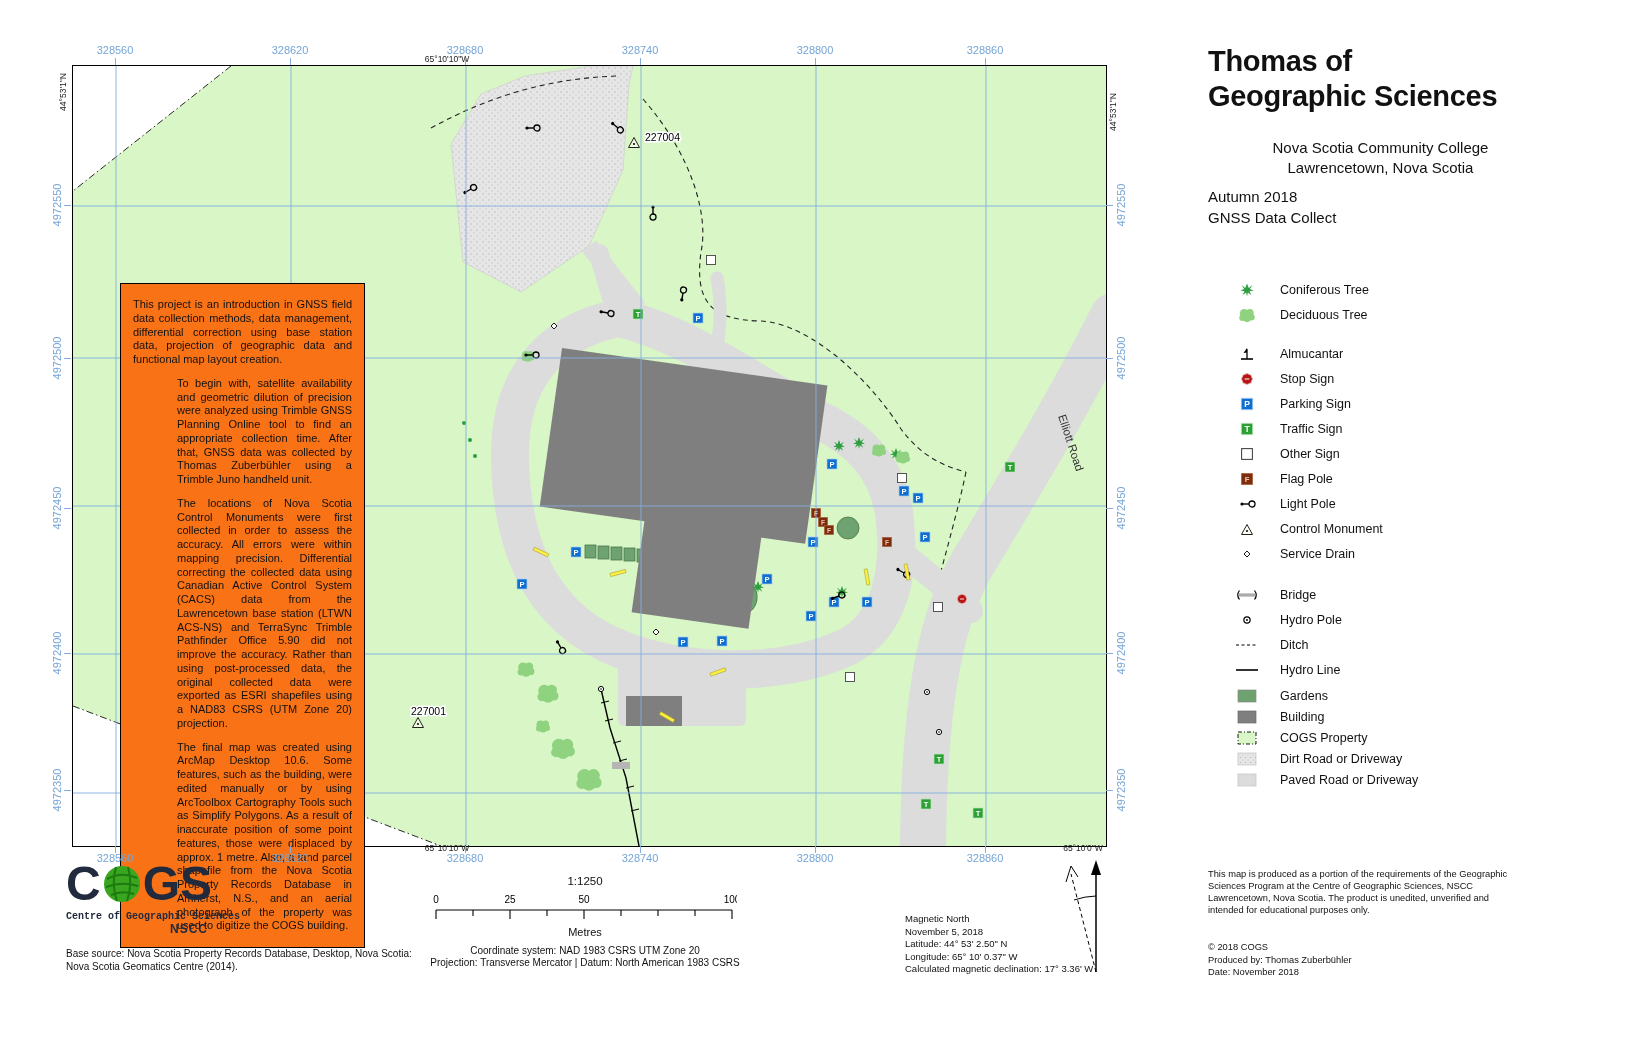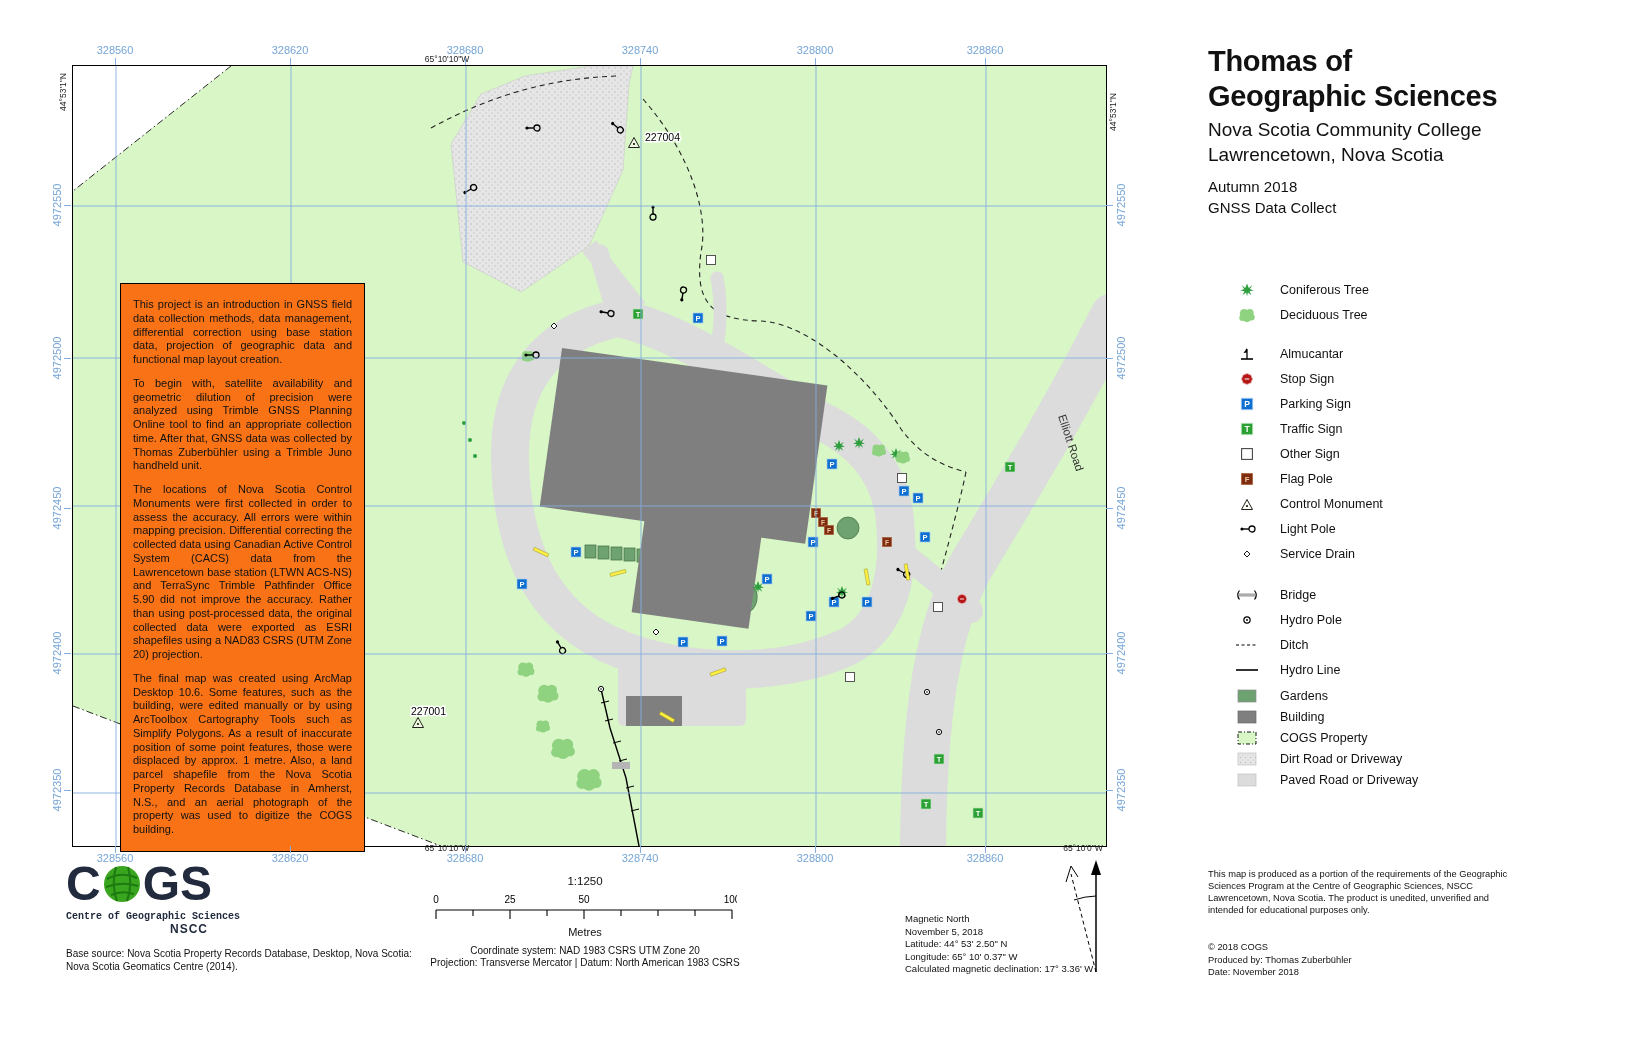--- a/index.html
+++ b/index.html
@@ -14,26 +14,26 @@
   .gt,.gb{position:absolute;transform:translateX(-50%);color:#76a5d6;font-size:11px;white-space:nowrap;}
   .gt{top:44px;} .gb{top:852px;}
   .gl,.gr{position:absolute;transform:translate(-50%,-50%) rotate(-90deg);color:#76a5d6;font-size:11px;white-space:nowrap;}
   .lonlab{position:absolute;transform:translateX(-50%);color:#222;font-size:8.5px;white-space:nowrap;}
   .latlab{position:absolute;transform:translate(-50%,-50%) rotate(-90deg);color:#222;font-size:8.5px;white-space:nowrap;}
   .tick{position:absolute;background:#85aede;}
 
   
   .textbox{position:absolute;left:120px;top:283px;width:245px;box-sizing:border-box;background:#f97316;border:1px solid #000;padding:14px 12px;font-size:11px;line-height:1.25;text-align:justify;}
   .textbox p{margin:0;}
-  .textbox p+p{margin-top:10px;}
+  .textbox p+p{margin-top:10px;margin-left:44px;}
 
   
   .panel{position:absolute;left:1208px;top:44px;width:345px;}
   .ttl{font-size:29px;font-weight:bold;line-height:1.22;letter-spacing:-0.3px;}
-  .sub{font-size:19px;line-height:1.32;margin-top:2px;}
+  .sub{font-size:15px;line-height:1.32;margin-top:23px;text-align:center;}
   .meta{font-size:15px;line-height:1.38;margin-top:10px;}
 
   .legend{position:absolute;left:1208px;top:277px;width:310px;}
   .lg-row{display:flex;align-items:center;height:25px;}
   .lg-row.sm{height:21px;}
   .lg-gap1{margin-top:14px;} .lg-gap2{margin-top:16px;} .lg-gap3{margin-top:3px;}
   .lg-ic{width:26px;height:16px;margin-left:26px;flex:0 0 26px;display:flex;align-items:center;justify-content:center;}
   .lg-lb{margin-left:20px;font-size:12.5px;}
 
   .disclaim{position:absolute;left:1208px;top:869px;width:300px;font-size:9.3px;line-height:1.28;}
@@ -396,32 +396,32 @@
       <span class="lg-ic">
           <svg width="26" height="16" viewBox="0 0 26 16">
             <use href="#gF" transform="translate(13,8) scale(1.2)"></use>
           </svg>
         </span>
       <span class="lg-lb">Flag Pole</span>
     </div>
     <div class="lg-row">
       <span class="lg-ic">
           <svg width="26" height="16" viewBox="0 0 26 16">
+            <use href="#gLP" transform="translate(15,8)"></use>
+          </svg>
+        </span>
+      <span class="lg-lb">Light Pole</span>
+    </div>
+    <div class="lg-row">
+      <span class="lg-ic">
+          <svg width="26" height="16" viewBox="0 0 26 16">
             <use href="#gMon" transform="translate(13,9)"></use>
           </svg>
         </span>
       <span class="lg-lb">Control Monument</span>
-    </div>
-    <div class="lg-row">
-      <span class="lg-ic">
-          <svg width="26" height="16" viewBox="0 0 26 16">
-            <use href="#gLP" transform="translate(15,8)"></use>
-          </svg>
-        </span>
-      <span class="lg-lb">Light Pole</span>
     </div>
     <div class="lg-row">
       <span class="lg-ic">
           <svg width="26" height="16" viewBox="0 0 26 16">
             <use href="#gDr" transform="translate(13,8)"></use>
           </svg>
         </span>
       <span class="lg-lb">Service Drain</span>
     </div>
     <div class="lg-row lg-gap2">

